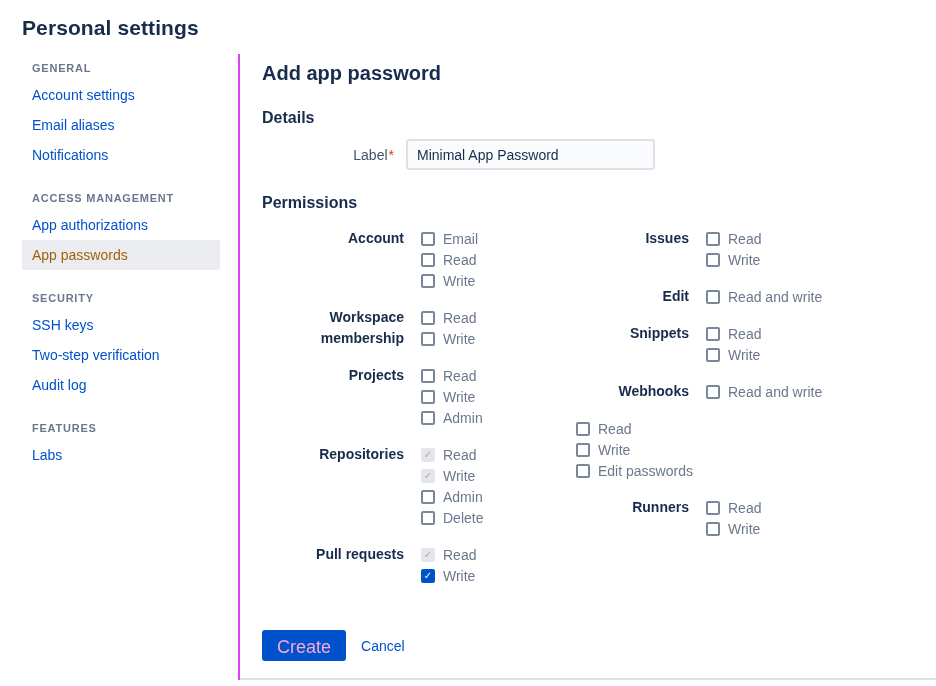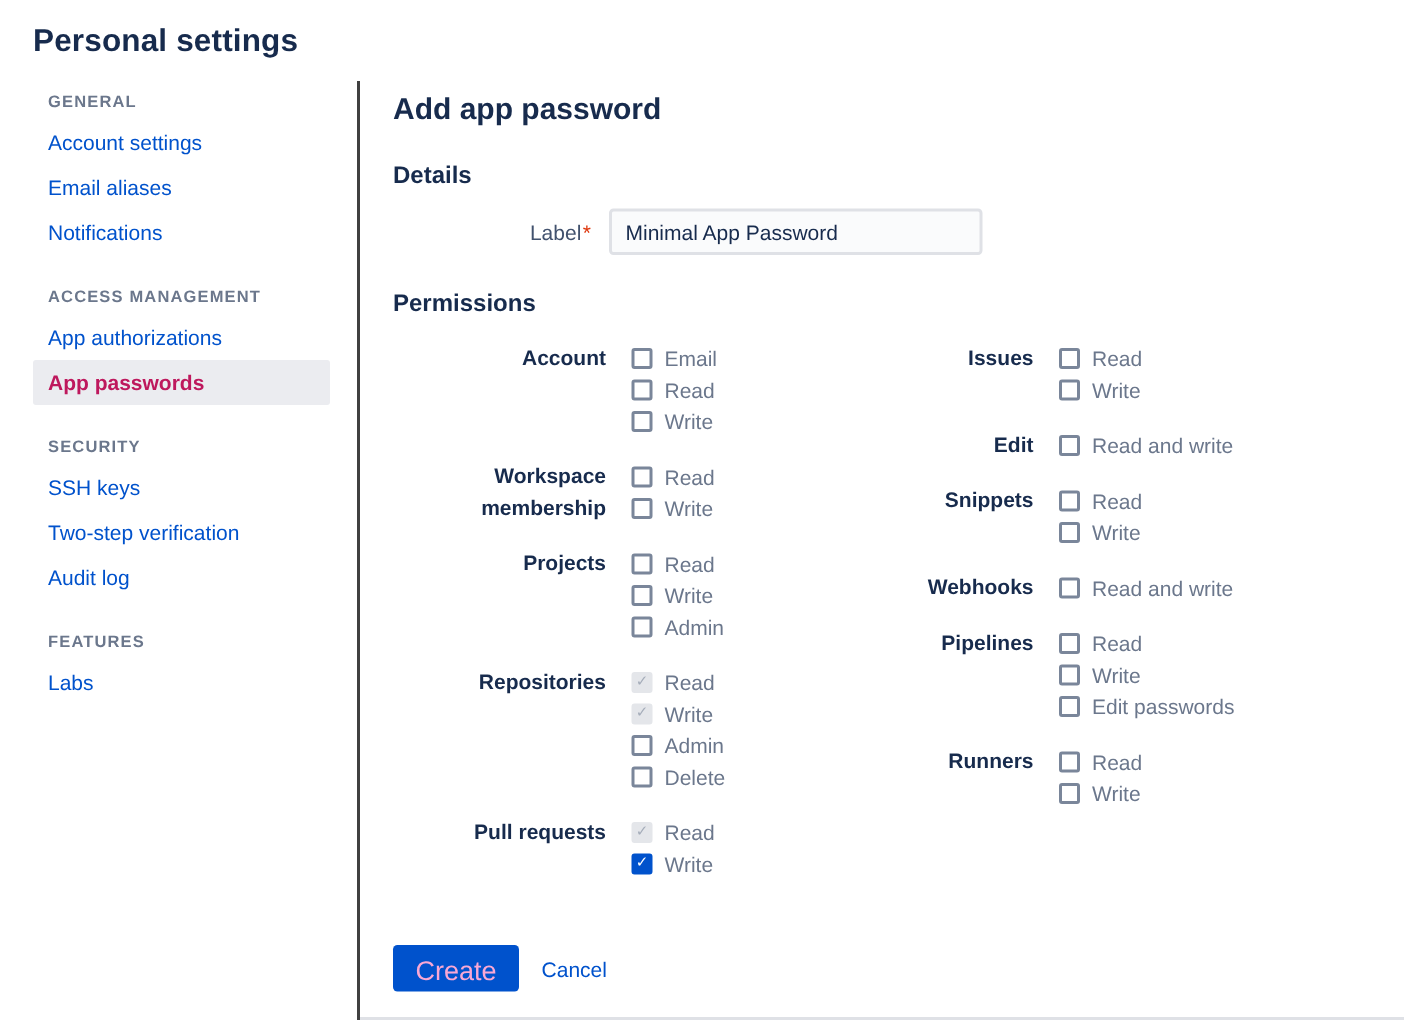--- a/index.html
+++ b/index.html
@@ -5,33 +5,33 @@
   * { box-sizing: border-box; margin: 0; padding: 0; }
   html, body { width: 936px; height: 686px; background: #fff; overflow: hidden; }
   body { font-family: "Liberation Sans", "DejaVu Sans", sans-serif; color: #172B4D; }
 
   .header { padding: 16px 0 8px 22px; }
   .page-title { font-size: 21px; font-weight: bold; color: #172B4D; letter-spacing: 0.1px; }
 
   .layout { display: flex; align-items: stretch; height: 626px; margin-top: 6px; }
 
   
-  .sidebar { flex: 0 0 240px; border-right: 2px solid #404040; padding-top: 2px; }
+  .sidebar { flex: 0 0 240px; border-right: 2px solid #d946ef; padding-top: 2px; }
   .sidebar nav { margin-left: 22px; width: 198px; }
   .section-heading {
     font-size: 11px; font-weight: bold; color: #6B778C;
     letter-spacing: 0.07em; text-transform: uppercase;
     padding: 6px 10px; margin-top: 16px;
   }
   .section-heading:first-child { margin-top: 0; }
   .side-item {
     display: block; font-size: 14px; color: #0052CC; text-decoration: none;
     padding: 7px 10px; cursor: pointer; border-radius: 2px;
   }
-  .side-item.active { background: #EBECF0; color: #be185d; font-weight: bold; }
+  .side-item.active { background: #EBECF0; color: #a16207; font-weight: normal; }
 
   
   .main { flex: 1; padding: 4px 0 0 22px; border-bottom: 2px solid #DFE1E6; }
   .main-title { font-size: 20px; font-weight: bold; margin: 4px 0 0; }
   .sub-heading { font-size: 16px; font-weight: bold; margin-top: 24px; }
 
   .field-row { display: flex; align-items: center; margin-top: 12px; }
   .field-label { width: 132px; text-align: right; font-size: 14px; color: #42526E; }
   .req { color: #DE350B; margin-left: 1px; }
   .text-input {
@@ -235,21 +235,20 @@
           <div class="perm-group">
             <div class="perm-name">Webhooks</div>
             <div class="perm-options">
               <label class="perm-option">
                 <span class="cb"></span>
                 <span class="cb-label">Read and write</span>
               </label>
             </div>
           </div>
           <div class="perm-group">
-            <div class="perm-name">Pipelines</div>
             <div class="perm-options">
               <label class="perm-option">
                 <span class="cb"></span>
                 <span class="cb-label">Read</span>
               </label>
               <label class="perm-option">
                 <span class="cb"></span>
                 <span class="cb-label">Write</span>
               </label>
               <label class="perm-option">

